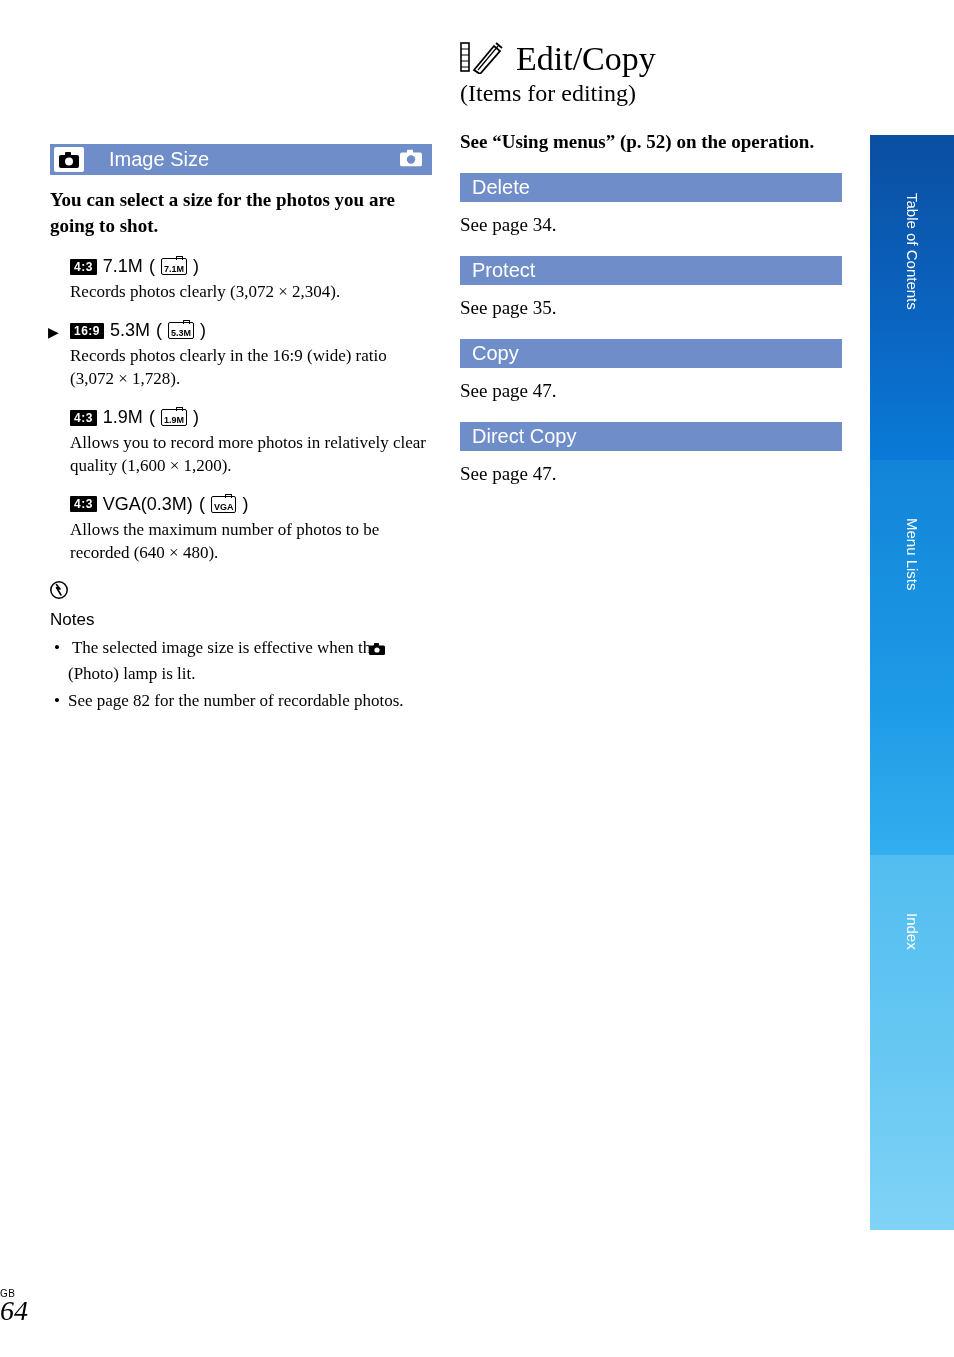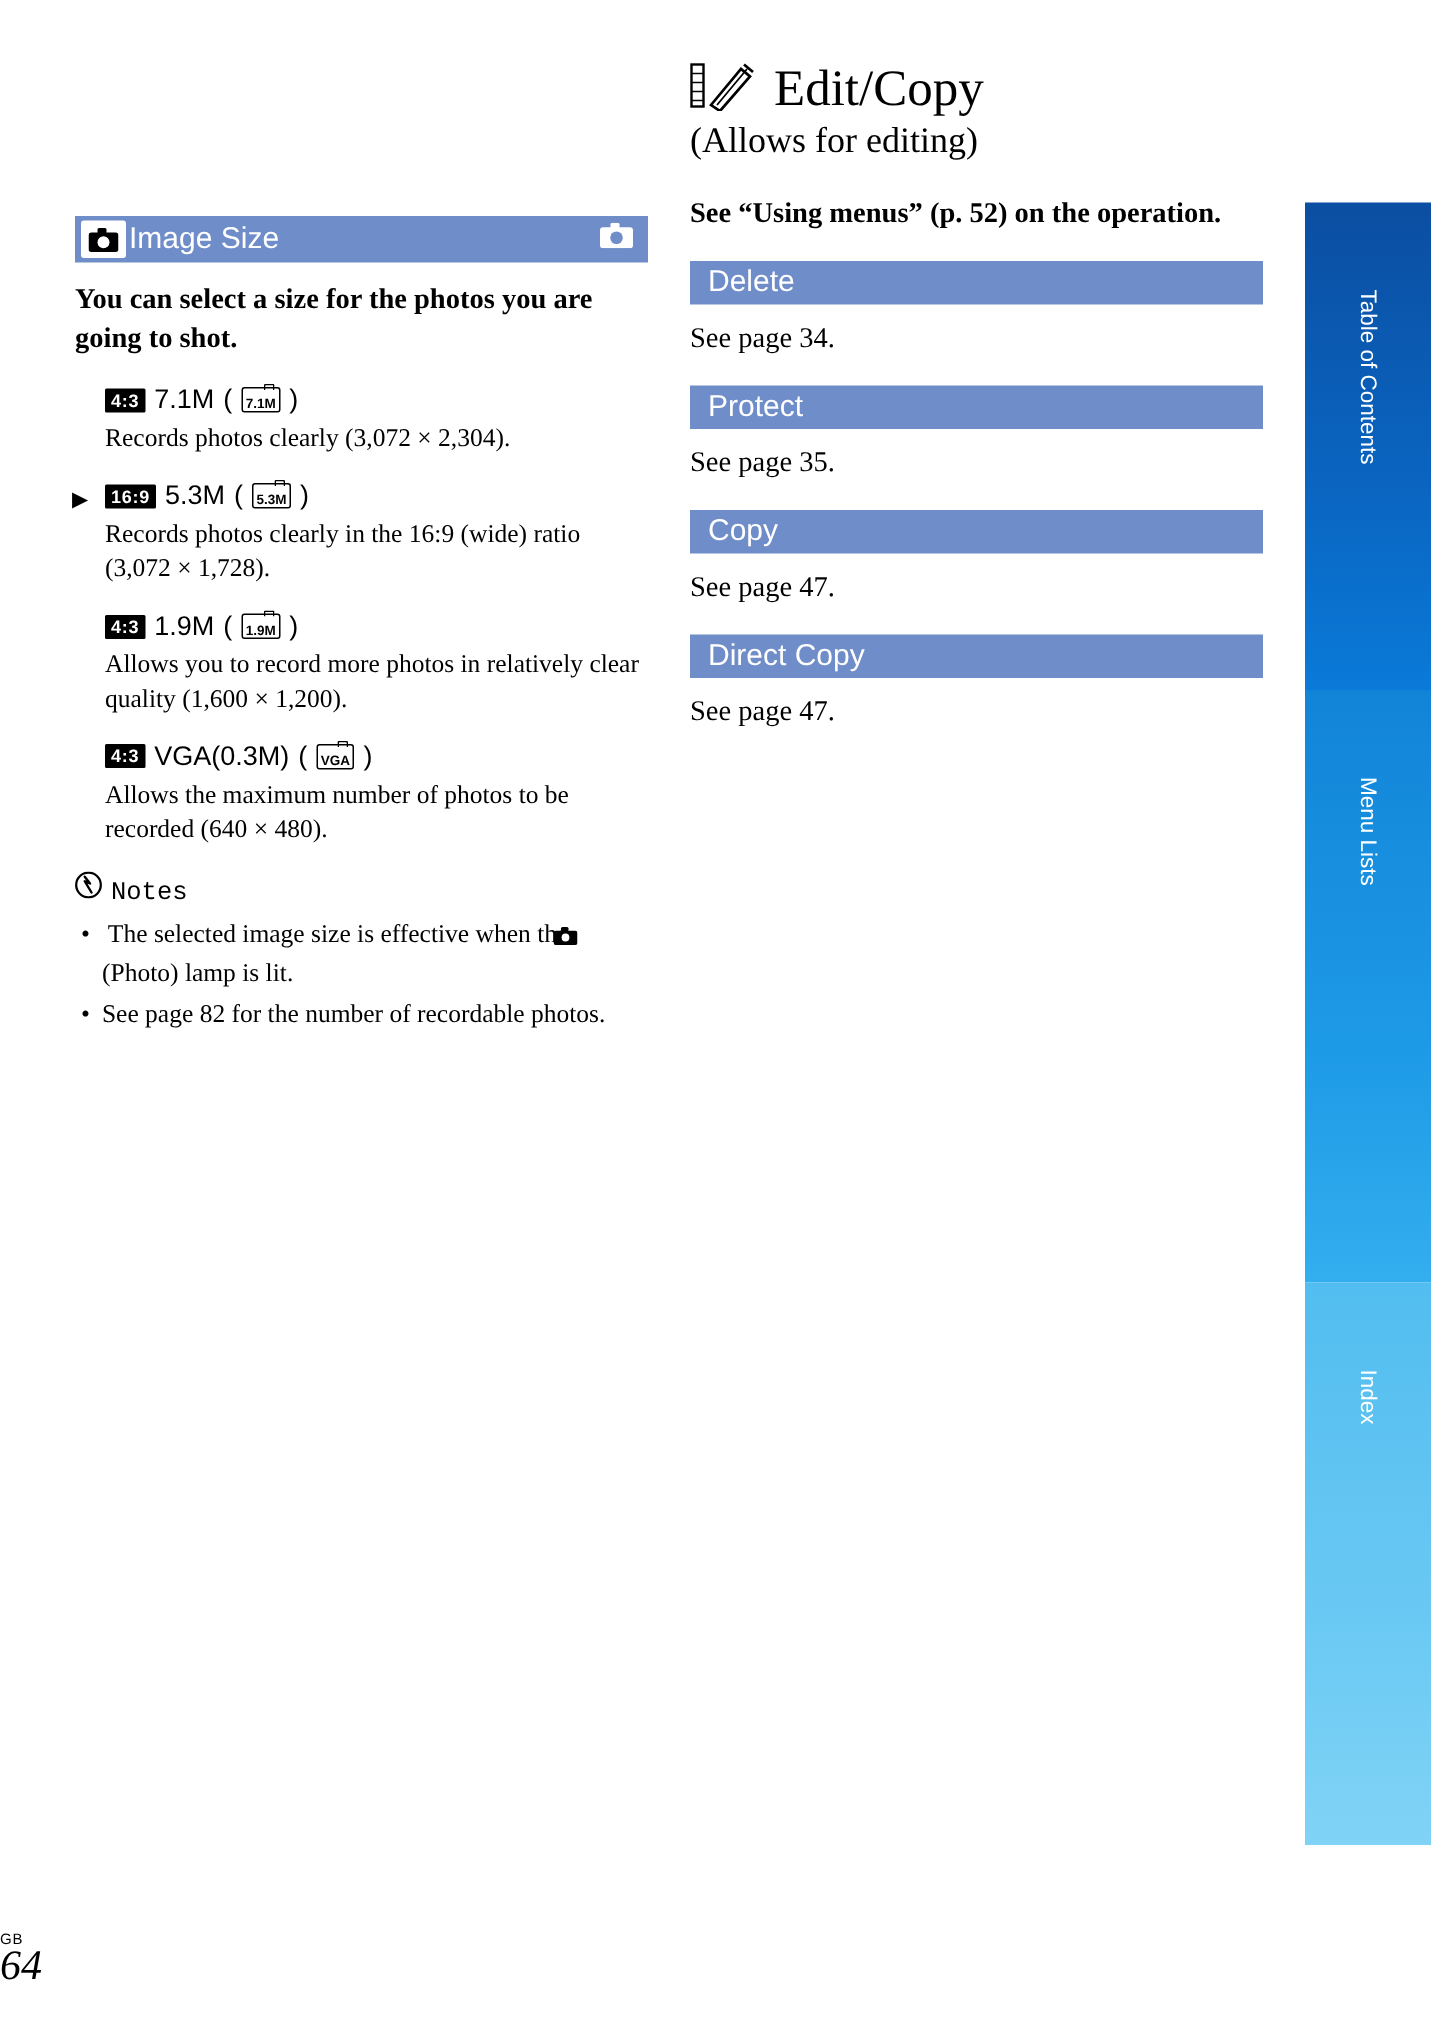--- a/index.html
+++ b/index.html
@@ -59,21 +59,21 @@
 
   .section-bar {
     background: #6f8dc8;
     color: #fff;
     font-family: "Segoe UI","Helvetica Neue",Arial,sans-serif;
     font-size: 20px;
     padding: 3px 0 3px 12px;
     margin-bottom: 12px;
     display:flex;
     align-items:center;
-    gap:0;
+    gap:23px;
   }
   .section-bar.imgsize { position:relative; padding-left:4px; }
   .section-bar .mode-icon-right { position:absolute; right:10px; top:50%; transform:translateY(-50%); }
 
   .ref { font-size: 19px; margin-bottom: 20px; }
 
   
   .options { padding-left: 20px; }
   .opt { margin-bottom: 16px; position:relative; }
   .opt .marker { position:absolute; left:-22px; top:4px; font-size:14px; }
@@ -84,21 +84,21 @@
     border:1.5px solid #000; border-radius:2px; padding:1px 2px 0 2px; height:17px;
     position:relative;
   }
   .size-icon::before{
     content:""; position:absolute; top:-3px; right:3px; width:5px; height:3px; border:1.5px solid #000; border-bottom:none; border-radius:1px 1px 0 0;
   }
   .size-icon span{ font-size:9px; font-weight:700; line-height:1; font-family:Arial,sans-serif; }
   .opt-desc { font-size: 17px; line-height:1.35; padding-right:6px; }
 
   
-  .notes-h { display:flex; align-items:flex-end; gap:6px; font-family:Liberation Mono, monospace; font-size:17px; margin:12px 0 6px 0; font-weight:400; }
+  .notes-h { display:flex; align-items:flex-start; gap:6px; font-family:Liberation Sans, sans-serif; font-size:17px; margin:12px 0 6px 0; font-weight:400;flex-direction:column; }
   .notes-list { list-style: none; padding-left: 4px; }
   .notes-list li { font-size:17px; line-height:1.4; padding-left:14px; text-indent:-14px; margin-bottom:4px; }
   .notes-list li::before { content:"\2022"; padding-right:8px; }
   .inline-cam { display:inline-block; vertical-align:-2px; }
 
   
   .footer { position:absolute; bottom:30px; left:0; width:860px; }
   .footer .gb { font-size:10px; font-family:Arial,sans-serif; letter-spacing:0.5px; display:block; margin-bottom:-4px; }
   .footer .pg { font-size:28px;font-style:italic; }
   .cam-badge {
@@ -227,21 +227,21 @@
           <line x1="1" y1="15" x2="9" y2="15" stroke="#000" stroke-width="1"></line>
           <line x1="1" y1="21" x2="9" y2="21" stroke="#000" stroke-width="1"></line>
           <line x1="1" y1="27" x2="9" y2="27" stroke="#000" stroke-width="1"></line>
           <path d="M14 30 L34 6 L40 11 L20 34 Z" fill="none" stroke="#000" stroke-width="1.8"></path>
           <path d="M18 30 L38 6 M14 30 L20 34" stroke="#000" stroke-width="1.2" fill="none"></path>
           <path d="M36 3 L42 8" stroke="#000" stroke-width="1.8"></path>
         </svg>
       </span>
       <h1 class="h1">Edit/Copy</h1>
     </div>
-    <div class="h1-sub">(Allows for editing)</div>
+    <div class="h1-sub">(Items for editing)</div>
 
     <p class="para">See “Using menus” (p. 52) on the operation.</p>
 
     <div class="section-bar">
         <span>Delete</span>
       </div>
     <p class="ref">See page 34.</p>
 
     <div class="section-bar">
         <span>Protect</span>

